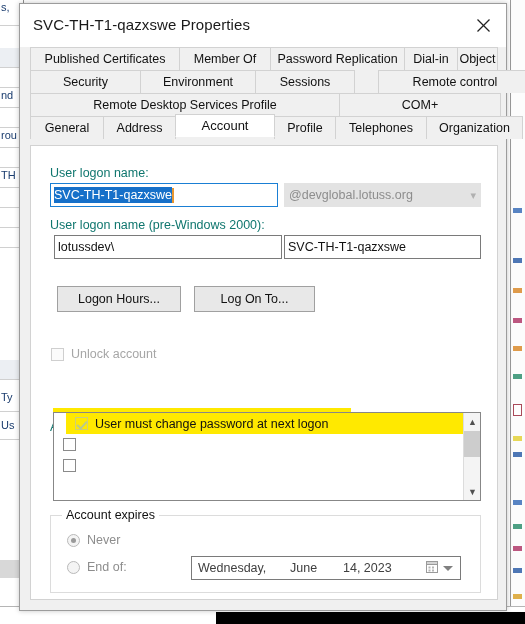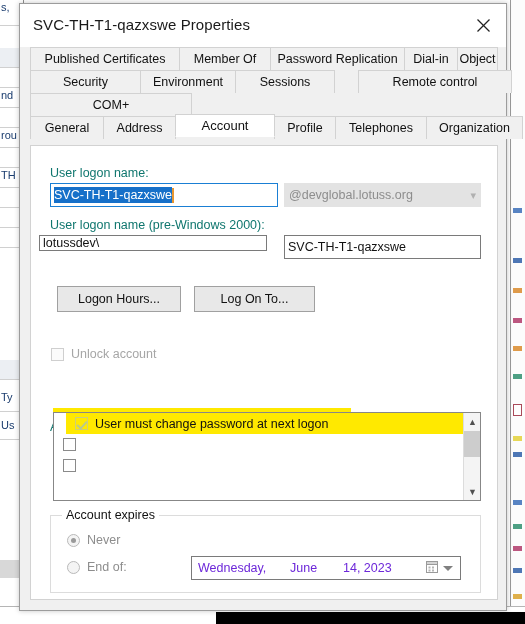--- a/index.html
+++ b/index.html
@@ -197,21 +197,21 @@
     content:""; position:absolute; left:3px; top:3px;
     width:5px; height:5px; border-radius:50%; background:#9a9a9a;
   }
   .radio-text { font-size:12.5px; color:#8d8d8d; margin-left:7px; white-space:nowrap; }
 
   .datebox {
     position:absolute; background:#ffffff; border:1px solid #7a7a7a;
     display:flex; align-items:center;
   }
   .date-seg {
-    position:absolute; font-size:12.5px; color:#6d28d9; white-space:nowrap;
+    position:absolute; font-size:12.5px; color:#404040; white-space:nowrap;
   }
   .cal-icon { position:absolute; right:20px; top:4px; }
   .date-arrow {
     position:absolute; right:7px; top:9px;
     width:0; height:0; border-left:5px solid transparent;
     border-right:5px solid transparent; border-top:5px solid #808080;
   }
 </style>
 </head>
 <body>
@@ -272,25 +272,26 @@
     <div class="tabs">
       <div class="tabrow">
         <div class="tab" style="width:150px;">Published Certificates</div>
         <div class="tab" style="width:92px;">Member Of</div>
         <div class="tab" style="width:135px;">Password Replication</div>
         <div class="tab" style="width:54px;">Dial-in</div>
         <div class="tab" style="width:41px;">Object</div>
       </div>
       <div class="tabrow">
         <div class="tab" style="width:111px;">Security</div>
-        <div class="tab" style="width:96px;">Environment</div>
+        <div class="tab" style="width:116px;">Environment</div>
         <div class="tab" style="width:100px;">Sessions</div>
         <div class="tab" style="width:154px;margin-left:24px;">Remote control</div>
       </div>
       <div class="tabrow">
+        <div class="tab" style="width:310px;">Remote Desktop Services Profile</div>
         <div class="tab" style="width:162px;">COM+</div>
       </div>
       <div class="tabrow r4">
         <div class="tab" style="width:74px;">General</div>
         <div class="tab" style="width:73px;">Address</div>
         <div class="tab active" style="width:100px;">Account</div>
         <div class="tab" style="width:62px;">Profile</div>
         <div class="tab" style="width:92px;">Telephones</div>
         <div class="tab" style="width:97px;">Organization</div>
       </div>
@@ -305,21 +306,21 @@
           <span class="caret"></span>
       </div>
 
       <div class="combo" style="left:253px; top:37px; width:197px; height:24px;">
         <span>@devglobal.lotuss.org</span>
         <span class="arrow">▾</span>
       </div>
 
       <div class="lbl" style="left:19px; top:72px;">User logon name (pre-Windows 2000):</div>
 
-      <div class="tbox" style="left:8px; top:89px; width:228px; height:16px;">
+      <div class="tbox" style="left:23px; top:89px; width:228px; height:24px;">
         <span>lotussdev\</span>
       </div>
       <div class="tbox" style="left:253px; top:89px; width:197px; height:24px;">
         <span>SVC-TH-T1-qazxswe</span>
       </div>
 
       <div class="btn" style="left:26px; top:140px; width:124px; height:26px;">Logon Hours...</div>
       <div class="btn" style="left:163px; top:140px; width:121px; height:26px;">Log On To...</div>
 
       <div class="cb-line" style="left:20px; top:201px;">

